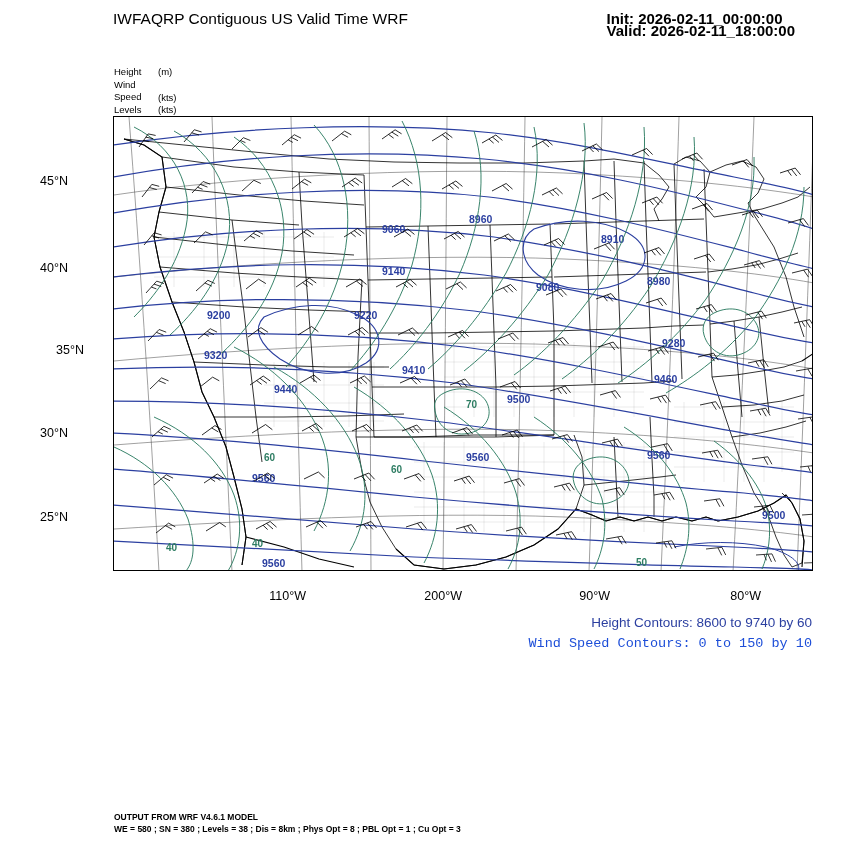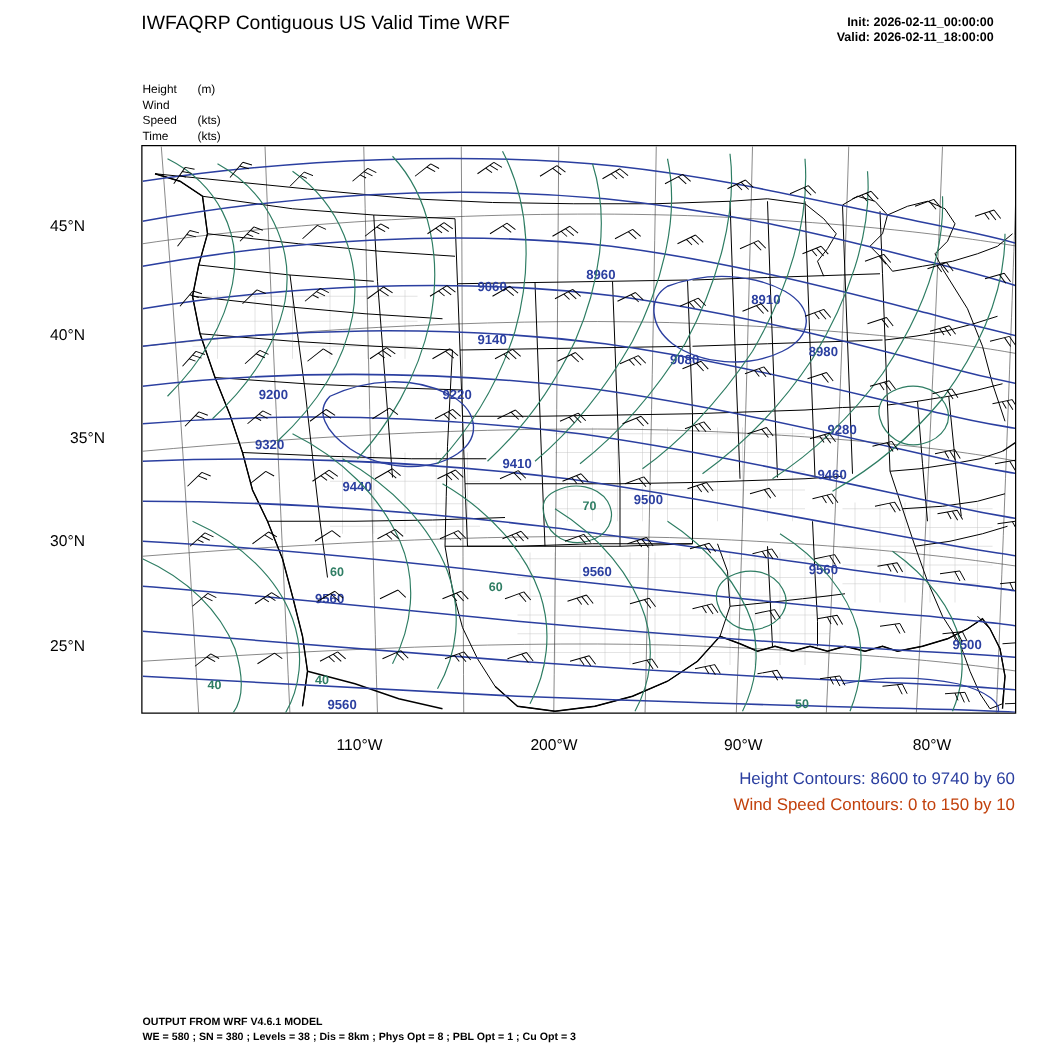--- a/index.html
+++ b/index.html
@@ -26,22 +26,22 @@
     left: 113px;
     top: 10px;
     font-size: 15.5px;
     color: #000;
     white-space: nowrap;
   }
   .init-block {
     position: absolute;
     right: 55px;
     top: 13px;
-    text-align: right;
-    font-size: 10px;
+    text-align: left;
+    font-size: 15px;
     font-weight: bold;
     line-height: 12px;
     color: #000;
     white-space: nowrap;
   }
   .varlist {
     position: absolute;
     left: 114px;
     top: 66px;
     font-size: 9.5px;
@@ -79,21 +79,21 @@
   .legend {
     position: absolute;
     right: 38px;
     top: 612px;
     text-align: right;
     font-size: 13.5px;
     line-height: 21px;
     white-space: nowrap;
   }
   .legend .hgt { color: #2b3fa0; }
-  .legend .wsp { color: #c2410c; }
+  .legend .wsp { color: #1d4ed8; font-family: Liberation Mono, monospace; }
   .footer {
     position: absolute;
     left: 114px;
     top: 812px;
     font-size: 8.5px;
     font-weight: bold;
     line-height: 11.5px;
     color: #000;
     white-space: nowrap;
   }
@@ -111,21 +111,21 @@
   </div>
 
   <div class="varlist">
     <div class="row">
       <span class="l">Height</span><span>(m)</span>
     </div>
     <div class="row">
       <span class="l">Wind Speed</span><span>(kts)</span>
     </div>
     <div class="row">
-      <span class="l">Time</span><span>(kts)</span>
+      <span class="l">Levels</span><span>(kts)</span>
     </div>
   </div>
 
   <div class="ylabel" style="left:40px; top:174px;">45°N</div>
   <div class="ylabel" style="left:40px; top:261px;">40°N</div>
   <div class="ylabel" style="left:56px; top:343px;">35°N</div>
   <div class="ylabel" style="left:40px; top:426px;">30°N</div>
   <div class="ylabel" style="left:40px; top:510px;">25°N</div>
 
   <div class="xlabel" style="left:226px; top:589px;">110°W</div>

